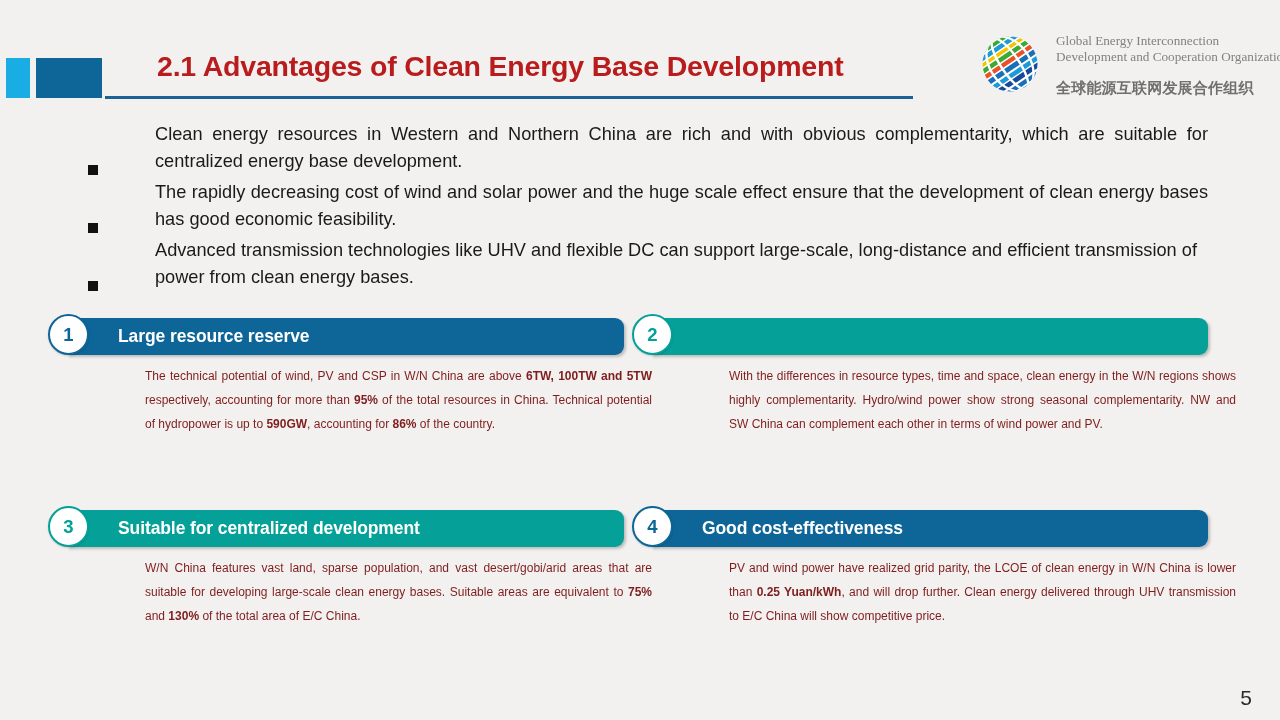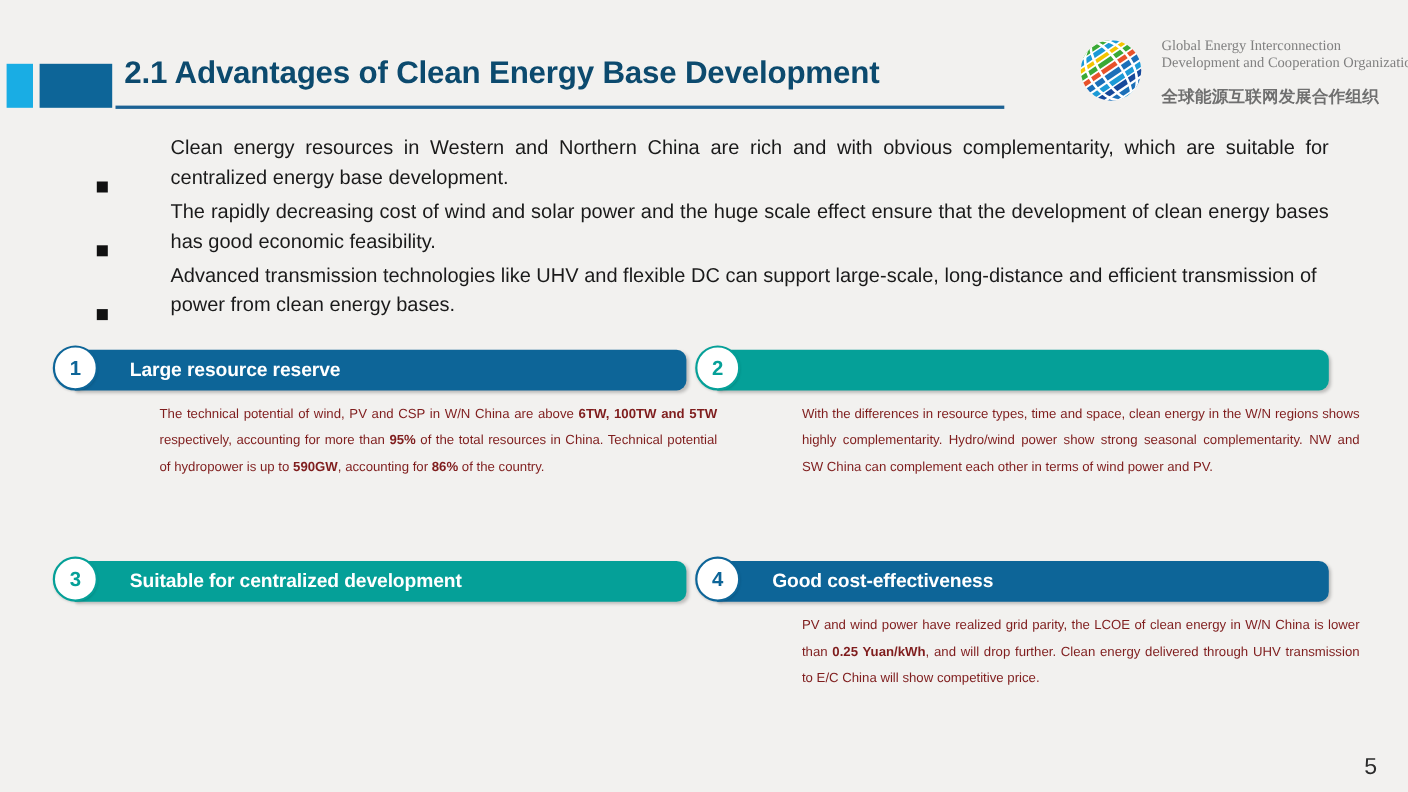--- a/index.html
+++ b/index.html
@@ -223,21 +223,21 @@
       <rect x="0" y="0" width="1280" height="720" fill="url(#latticeFade)"></rect>
     </mask>
   </defs>
   <rect x="0" y="0" width="1280" height="720" fill="#f2f1ef"></rect>
   <rect x="0" y="0" width="1280" height="720" fill="url(#lattice)" mask="url(#latticeMask)"></rect>
 </svg>
 
 <div id="header">
   <div id="accent-cyan" class="accent-block" style="background: rgb(25, 173, 228);"></div>
   <div id="accent-blue" class="accent-block" style="background: rgb(13, 101, 152);"></div>
-  <div id="page-title" style="color: #0c4a6e;">2.1 Advantages of Clean Energy Base Development</div>
+  <div id="page-title" style="color: #b91c1c; margin-left: 44px;">2.1 Advantages of Clean Energy Base Development</div>
   <div id="title-rule" style="background: rgb(28, 98, 148);"></div>
 
   <div id="logo-block">
     <svg id="logo-mark" viewBox="0 0 72 72">
       <defs>
         <clipPath id="globeClip">
             <circle cx="36" cy="36" r="27.5"></circle>
           </clipPath>
       </defs>
       <g clip-path="url(#globeClip)">
@@ -301,20 +301,21 @@
       <div class="card-badge" style="border-color: rgb(5, 160, 152); color: rgb(5, 160, 152);">2</div>
     </div>
     <div class="card-body">With the differences in resource types, time and space, clean energy in the W/N regions shows highly complementarity. Hydro/wind power show strong seasonal complementarity. NW and SW China can complement each other in terms of wind power and PV.</div>
   </div>
 
   <div class="card card-col-left card-row-bottom">
     <div class="card-bar" style="background: rgb(5, 160, 152);">
       <div class="card-badge" style="border-color: rgb(5, 160, 152); color: rgb(5, 160, 152);">3</div>
       <div class="card-bar-title">Suitable for centralized development</div>
     </div>
+    <div class="card-body">W/N China features vast land, sparse population, and vast desert/gobi/arid areas that are suitable for developing large-scale clean energy bases. Suitable areas are equivalent to <b>75%</b> and <b>130%</b> of the total area of E/C China.</div>
   </div>
 
   <div class="card card-col-right card-row-bottom">
     <div class="card-bar" style="background: rgb(13, 101, 152);">
       <div class="card-badge" style="border-color: rgb(13, 101, 152); color: rgb(13, 101, 152);">4</div>
       <div class="card-bar-title">Good cost-effectiveness</div>
     </div>
     <div class="card-body">PV and wind power have realized grid parity, the LCOE of clean energy in W/N China is lower than <b>0.25 Yuan/kWh</b>, and will drop further. Clean energy delivered through UHV transmission to E/C China will show competitive price.</div>
   </div>
 

